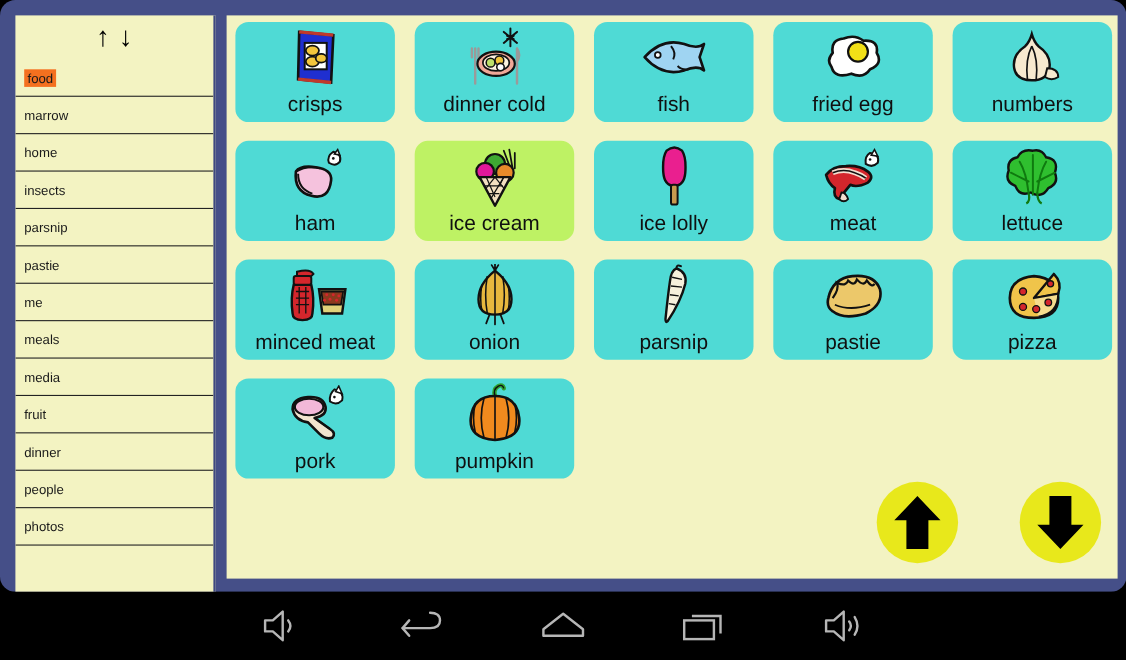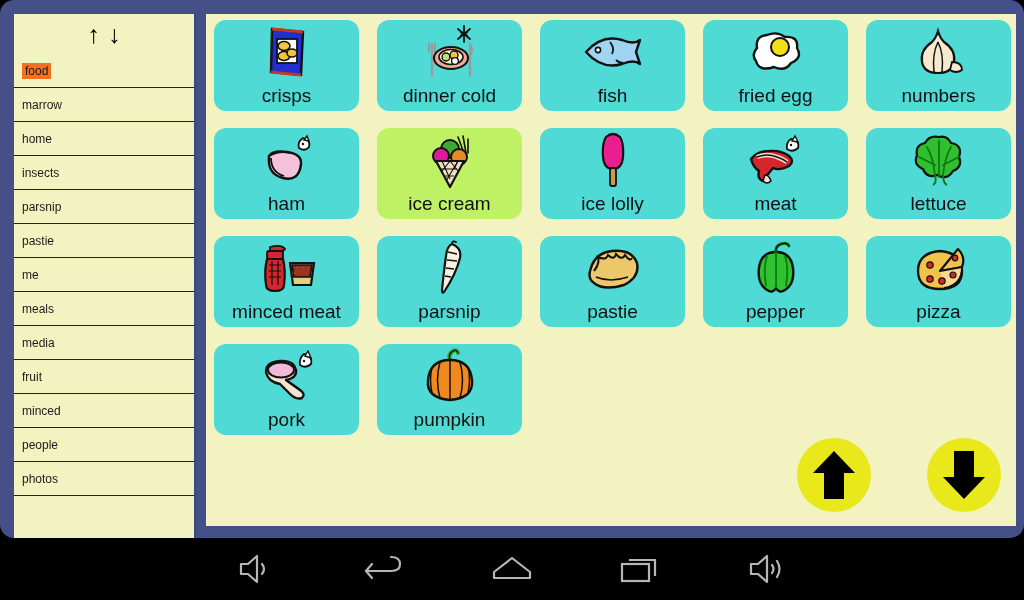--- a/index.html
+++ b/index.html
@@ -74,21 +74,21 @@
         <li class="selected"><span class="lbl">food</span></li>
         <li><span class="lbl">marrow</span></li>
         <li><span class="lbl">home</span></li>
         <li><span class="lbl">insects</span></li>
         <li><span class="lbl">parsnip</span></li>
         <li><span class="lbl">pastie</span></li>
         <li><span class="lbl">me</span></li>
         <li><span class="lbl">meals</span></li>
         <li><span class="lbl">media</span></li>
         <li><span class="lbl">fruit</span></li>
-        <li><span class="lbl">minced</span></li>
+        <li><span class="lbl">dinner</span></li>
         <li><span class="lbl">people</span></li>
         <li><span class="lbl">photos</span></li>
         <li class="partial"></li>
       </ul>
   </div>
 
   <div id="grid-panel">
     <div id="tile-grid">
         <div class="tile">
           <span class="glyph">
@@ -236,52 +236,54 @@
                 <circle cx="44" cy="31" r="1.3"></circle>
                 <circle cx="50" cy="32" r="1.3"></circle>
                 <circle cx="39" cy="32" r="1.3"></circle>
               </g>
     </svg>
           </span>
           <span class="tlabel">minced meat</span>
         </div>
         <div class="tile">
           <span class="glyph">
+            <svg width="46" height="56" viewBox="0 0 46 56">
+      <path d="M23 6 Q8 18 8 32 Q8 46 23 46 Q38 46 38 32 Q38 18 23 6 Z" fill="#e8b83e" stroke="#111" stroke-width="2.2"></path>
+      <g stroke="#111" stroke-width="1.4" fill="none">
+        <path d="M23 7 L23 46 M16 11 Q13 28 16 45 M30 11 Q33 28 30 45 M11 19 Q9 32 11 42 M35 19 Q37 32 35 42"></path>
+      </g>
+      <g stroke="#111" stroke-width="1.6" fill="none" stroke-linecap="round">
+        <path d="M23 6 L20 1 M23 6 L26 1 M23 6 L23 0"></path>
+        <path d="M18 46 L15 54 M23 46 L23 55 M28 46 L31 54"></path>
+      </g>
+    </svg>
+          </span>
+          <span class="tlabel">onion</span>
+        </div>
+        <div class="tile">
+          <span class="glyph">
             <svg width="40" height="56" viewBox="0 0 40 56">
       <path d="M22 4 Q32 8 30 18 Q26 34 14 52 Q12 54 12 50 Q14 30 16 16 Q17 6 22 4 Z" fill="#f6f0dc" stroke="#111" stroke-width="2.2"></path>
       <g stroke="#111" stroke-width="1.3" fill="none">
         <path d="M18 12 L27 14 M17 20 L27 21 M16 28 L24 29 M15 36 L21 37"></path>
       </g>
       <path d="M22 4 Q22 0 26 2" fill="none" stroke="#111" stroke-width="1.8" stroke-linecap="round"></path>
     </svg>
           </span>
           <span class="tlabel">parsnip</span>
         </div>
         <div class="tile">
           <span class="glyph">
             <svg width="58" height="46" viewBox="0 0 58 46">
       <path d="M6 26 Q10 8 28 6 Q48 4 53 18 Q56 32 40 40 Q20 46 10 38 Q4 34 6 26 Z" fill="#ecc86a" stroke="#111" stroke-width="2.4"></path>
       <path d="M10 26 Q16 18 14 12 Q22 16 24 10 Q30 16 32 9 Q38 16 41 10 Q46 17 48 13" fill="none" stroke="#111" stroke-width="2"></path>
       <path d="M12 32 Q26 38 44 32" fill="none" stroke="#111" stroke-width="1.6"></path>
     </svg>
           </span>
           <span class="tlabel">pastie</span>
-        </div>
-        <div class="tile">
-          <span class="glyph">
-            <svg width="50" height="56" viewBox="0 0 50 56">
-      <path d="M25 12 Q10 12 8 28 Q6 44 16 50 Q22 54 25 48 Q28 54 34 50 Q44 44 42 28 Q40 12 25 12 Z" fill="#2fc32f" stroke="#111" stroke-width="2.4"></path>
-      <path d="M16 16 Q12 28 15 46" fill="none" stroke="#0f7a0f" stroke-width="1.8"></path>
-      <path d="M34 16 Q38 28 35 46" fill="none" stroke="#0f7a0f" stroke-width="1.8"></path>
-      <path d="M25 13 L25 48" fill="none" stroke="#0f7a0f" stroke-width="1.8"></path>
-      <path d="M25 12 Q24 6 30 4 Q36 2 38 6" fill="none" stroke="#0f7a0f" stroke-width="3" stroke-linecap="round"></path>
-      <path d="M25 12 Q24 6 30 4 Q36 2 38 6" fill="none" stroke="#111" stroke-width="1.3"></path>
-    </svg>
-          </span>
-          <span class="tlabel">pepper</span>
         </div>
         <div class="tile">
           <span class="glyph">
             <svg width="58" height="50" viewBox="0 0 58 50">
       <path d="M30 8 Q52 10 52 28 Q52 46 30 46 Q8 46 8 28 Q8 10 30 8 Z" fill="#f0c44a" stroke="#111" stroke-width="2.4"></path>
       <path d="M30 28 L48 6 Q56 14 52 24 Z" fill="#f0c44a" stroke="#111" stroke-width="2.2" stroke-linejoin="round"></path>
       <path d="M30 28 L52 24 Q52 42 34 45" fill="#f6dd8e" stroke="#111" stroke-width="1.8"></path>
       <g fill="#d4262c" stroke="#111" stroke-width="1.2">
         <circle cx="20" cy="22" r="3.2"></circle>
                 <circle cx="20" cy="36" r="3.2"></circle>

